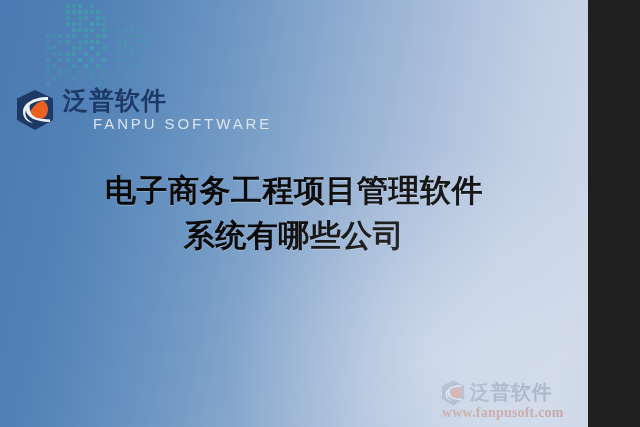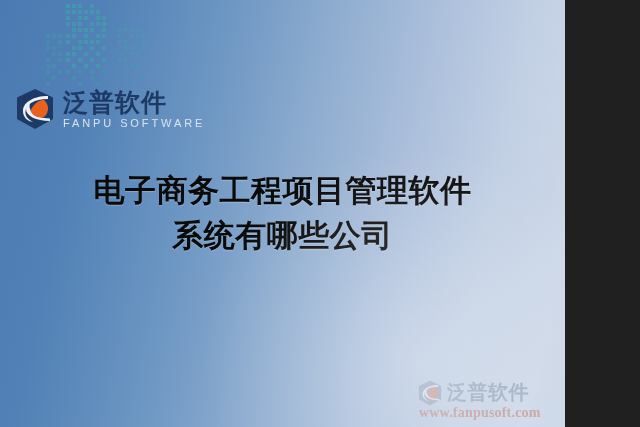--- a/index.html
+++ b/index.html
@@ -17,20 +17,21 @@
     background:
       linear-gradient(102deg,
         #4b7ab2 0%,
         #5181b6 16%,
         #6b95c2 34%,
         #8fadd0 52%,
         #adc0dc 68%,
         #c2d0e4 82%,
         #ccd7e8 94%,
         #c9d5e6 100%);
+    padding-left: 23px;
   }
   
   #banner::after {
     content: "";
     position: absolute;
     right: -60px;
     top: 35%;
     width: 420px;
     height: 420px;
     border-radius: 50%;
@@ -62,25 +63,26 @@
   .brand-text { display: flex; flex-direction: column; line-height: 1; }
   .brand-cn {
     font-size: 25px;
     font-weight: 700;
     color: #1d3a66;
     letter-spacing: 1px;
     white-space: nowrap;
   }
   .brand-en {
     margin-top: 3px;
-    font-size: 11px;
+    font-size: 15px;
     font-weight: 400;
     color: #dbe3ee;
     letter-spacing: 2.9px;
     white-space: nowrap;
+    margin-left: 30px;
   }
 
   
   .headline {
     position: absolute;
     left: 0;
     right: 0;
     top: 168px;
     text-align: center;
     color: #0a0a0a;

